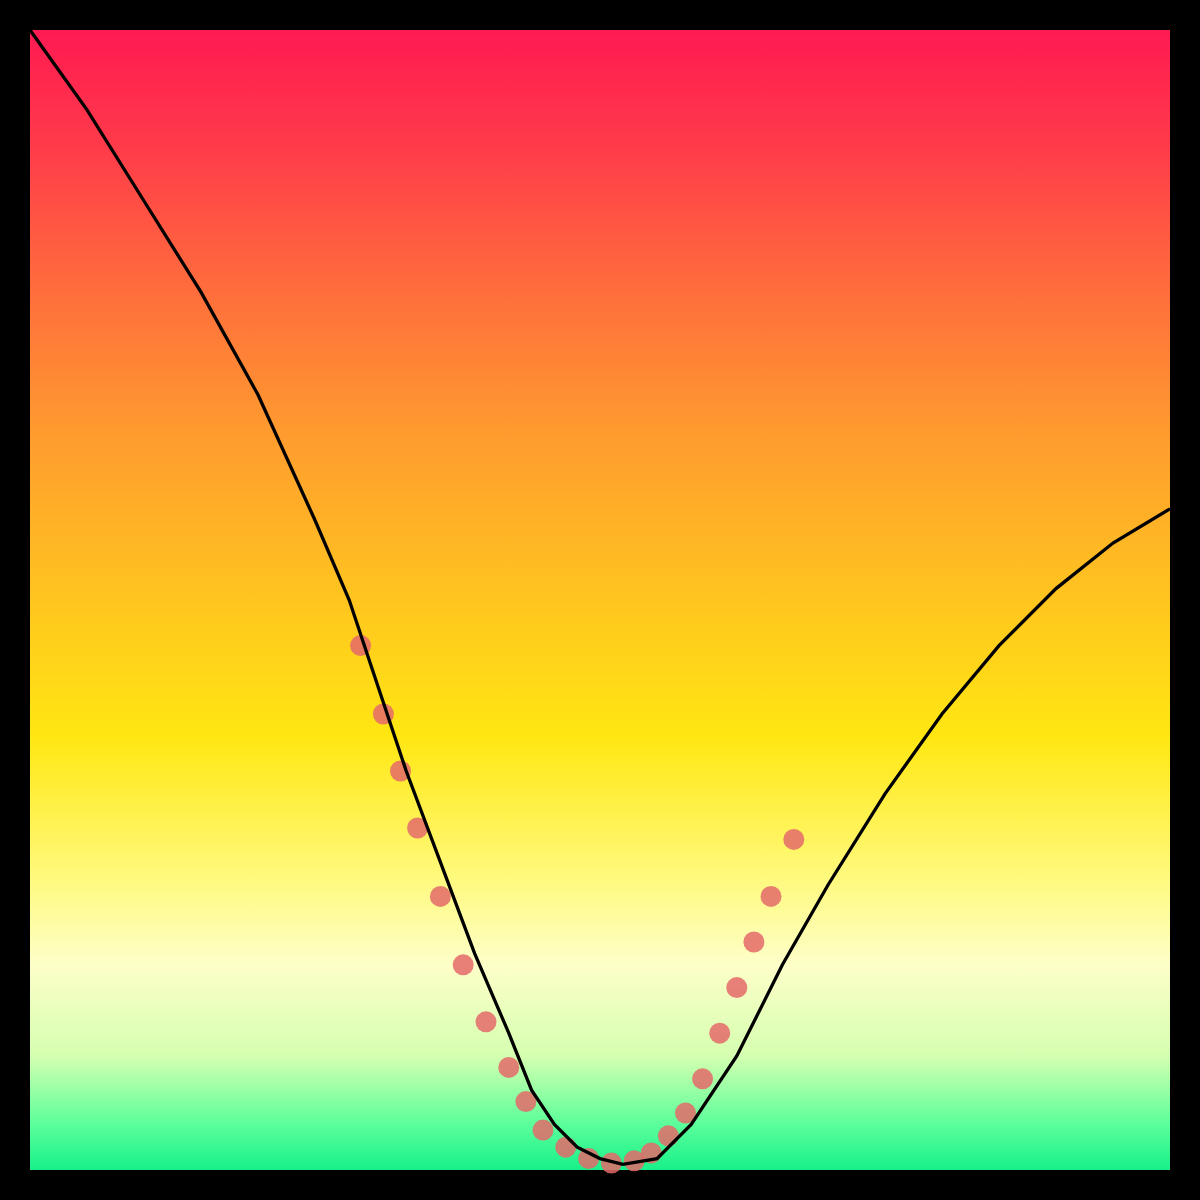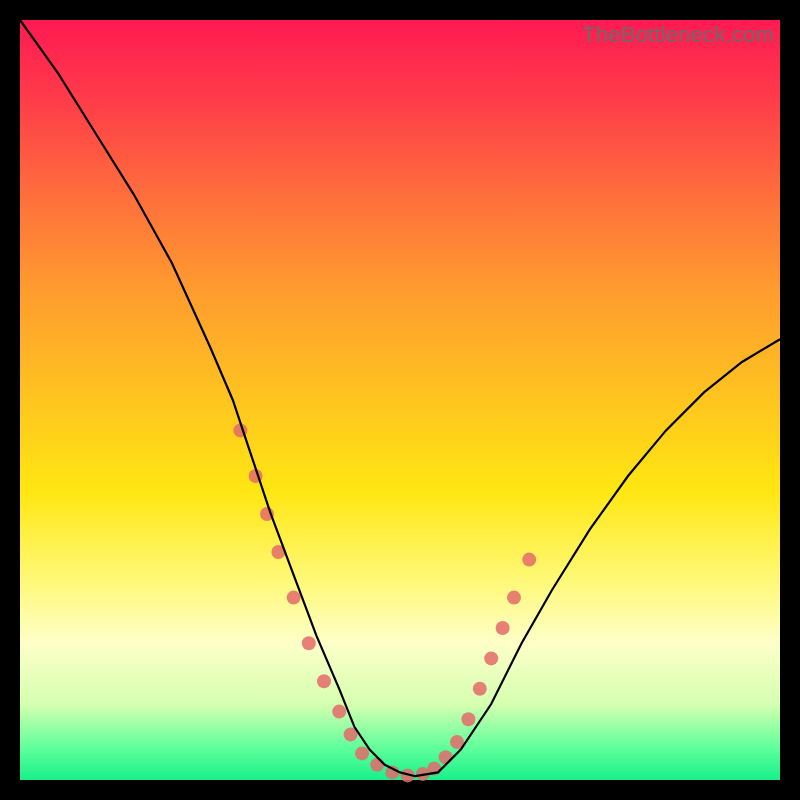--- a/index.html
+++ b/index.html
@@ -84,14 +84,13 @@
         <circle cx="437.0" cy="722.0" r="7" fill="#e46a6a" fill-opacity="0.85"></circle>
         <circle cx="448.4" cy="699.2" r="7" fill="#e46a6a" fill-opacity="0.85"></circle>
         <circle cx="459.8" cy="668.8" r="7" fill="#e46a6a" fill-opacity="0.85"></circle>
         <circle cx="471.2" cy="638.4" r="7" fill="#e46a6a" fill-opacity="0.85"></circle>
         <circle cx="482.6" cy="608.0" r="7" fill="#e46a6a" fill-opacity="0.85"></circle>
         <circle cx="494.0" cy="577.6" r="7" fill="#e46a6a" fill-opacity="0.85"></circle>
         <circle cx="509.2" cy="539.6" r="7" fill="#e46a6a" fill-opacity="0.85"></circle>
       </g>
     <path id="curve-path" fill="none" stroke="#000" stroke-width="2.2" d="M0.0 0.0 L38.0 53.2 L76.0 114.0 L114.0 174.8 L152.0 243.2 L190.0 326.8 L212.8 380.0 L228.0 425.6 L250.8 494.0 L273.6 554.8 L296.4 615.6 L319.2 668.8 L334.4 706.8 L349.6 729.6 L364.8 744.8 L380.0 752.4 L395.2 756.2 L418.0 752.4 L440.8 729.6 L471.2 684.0 L501.6 623.2 L532.0 570.0 L570.0 509.2 L608.0 456.0 L646.0 410.4 L684.0 372.4 L722.0 342.0 L760.0 319.2"></path>
   </svg>
-  <div class="watermark">TheBottleneck.com</div>
 </div>
 
 </body></html>

